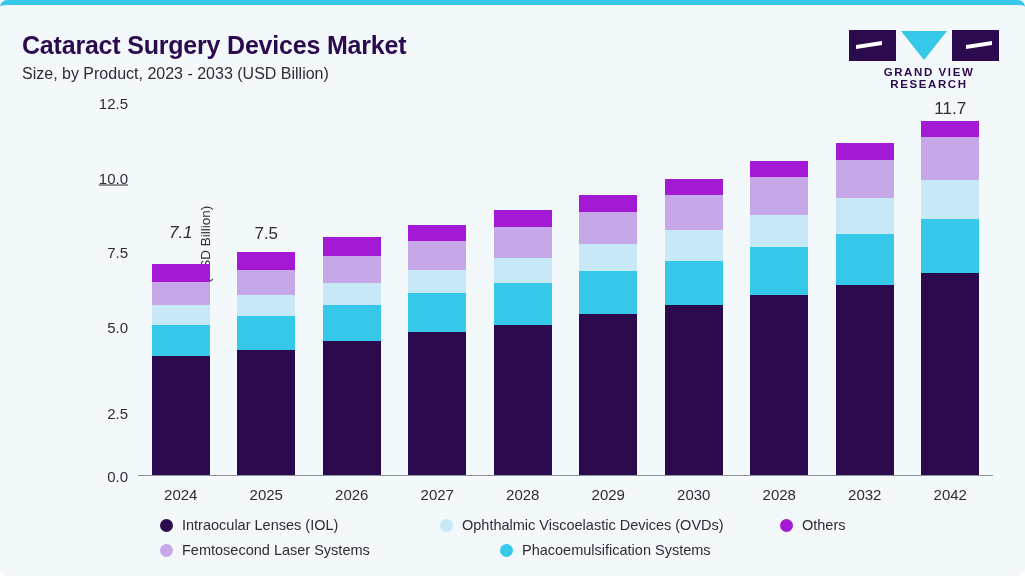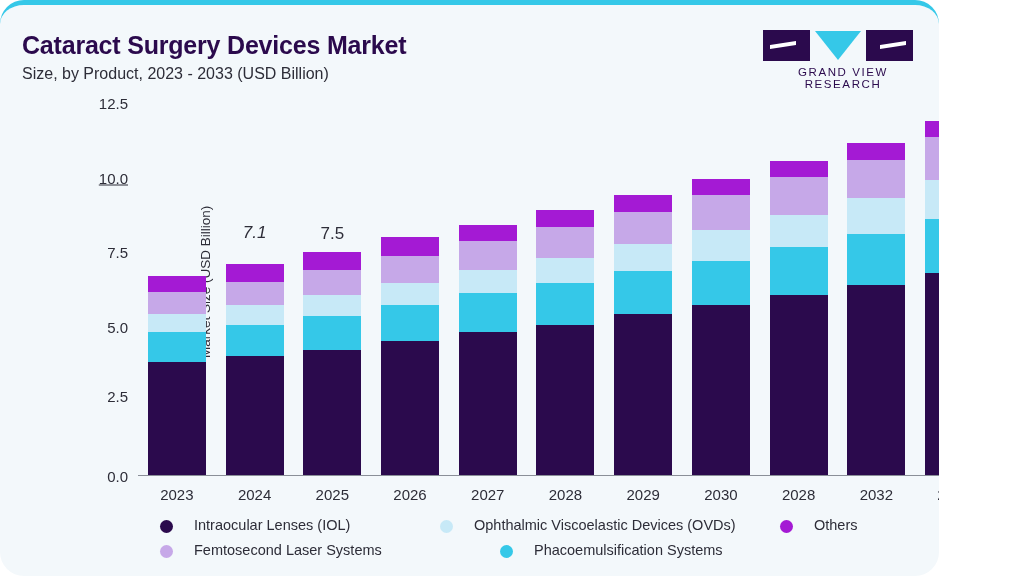--- a/index.html
+++ b/index.html
@@ -5,23 +5,23 @@
   * { box-sizing: border-box; }
   html, body { margin:0; padding:0; }
   body {
     width:1025px; height:576px;
     background:#ffffff;
     font-family:"Liberation Sans", sans-serif;
     overflow:hidden;
   }
   #frame {
     position:relative;
-    width:939px; height:576px;
+    width:1025px; height:576px;
     background:#f3f8fb;
-    border-radius:24px;
+    border-radius:7px;
     border-top:5px solid #35c8e8;
     overflow:hidden;
   }
   
   #title {
     position:absolute; left:22px; top:26px;
     font-size:25px; font-weight:bold; color:#2b0a4d;
     letter-spacing:-0.2px;
   }
   #subtitle {
@@ -38,21 +38,21 @@
   }
   #logo .blk.b3::after {
     content:""; position:absolute; right:7px; top:13px; width:26px; height:4px; background:#ffffff;
     transform:skewY(-9deg);
   }
   #logo .tri {
     width:0; height:0; border-left:23px solid transparent; border-right:23px solid transparent;
     border-top:29px solid #35c8e8;
   }
   #logo .lname {
-    margin-top:5px; font-size:11.5px; letter-spacing:1.6px; color:#2b0a4d; font-weight:normal;
+    margin-top:5px; font-size:11.5px; letter-spacing:1.6px; color:#2b0a4d; font-weight:bold;
     text-align:center; width:160px;
   }
   
   #plot {
     position:absolute;
     left:138px; top:98px;
     width:855px; height:373px;
   }
   #yaxis-title {
     position:absolute;
@@ -80,21 +80,21 @@
   }
   .xlabel {
     position:absolute; left:0; width:100%; text-align:center;
     font-size:15px; color:#2d2d38; bottom:-28px;
   }
   
   #legend {
     position:absolute; left:160px; top:512px; width:840px;
   }
   .lrow { display:flex; align-items:center; margin-bottom:9px; }
-  .litem { display:flex; align-items:flex-end;gap:12px; }
+  .litem { display:flex; align-items:center; }
   .ldot { width:13px; height:13px; border-radius:50%; margin-right:9px; flex:0 0 auto; }
   .ltext { font-size:14.5px; color:#2d2d38; white-space:nowrap; }
 </style>
 </head>
 <body>
 
 <div id="frame">
 
   <div id="title">Cataract Surgery Devices Market</div>
   <div id="subtitle">Size, by Product, 2023 - 2033 (USD Billion)</div>
@@ -105,36 +105,28 @@
       <div class="tri"></div>
       <div class="blk b3"></div>
     </div>
     <div class="lname">GRAND VIEW RESEARCH</div>
   </div>
 
   <div id="plot">
     <div id="yaxis-title">Market Size (USD Billion)</div>
     <div id="yticks">
         <div class="ytick" style="top: 373px;">0.0</div>
-        <div class="ytick" style="top: 293px;">2.5</div>
+        <div class="ytick" style="top: 310px;">2.5</div>
         <div class="ytick" style="top: 223.8px; margin-left: 44px;">5.0</div>
         <div class="ytick" style="top: 149.2px;">7.5</div>
         <div class="ytick" style="top: 74.6px; text-decoration: underline;">10.0</div>
         <div class="ytick" style="top: 0px;">12.5</div>
       </div>
     <div id="xaxis"></div>
     <div id="bars">
-        <div class="barwrap">
-          <div class="seg" title="Others 2023" style="height: 16.368px; background: rgb(164, 26, 212);"></div>
-          <div class="seg" title="Femtosecond Laser Systems 2023" style="height: 22.32px; background: rgb(198, 168, 232);"></div>
-          <div class="seg" title="Ophthalmic Viscoelastic Devices (OVDs) 2023" style="height: 17.856px; background: rgb(199, 233, 247);"></div>
-          <div class="seg" title="Phacoemulsification Systems 2023" style="height: 29.76px; background: rgb(53, 200, 232);"></div>
-          <div class="seg" title="Intraocular Lenses (IOL) 2023" style="height: 113.088px; background: rgb(43, 10, 77);"></div>
-          <div class="xlabel">2023</div>
-        </div>
         <div class="barwrap">
           <div class="seg" title="Others 2024" style="height: 17.856px; background: rgb(164, 26, 212);"></div>
           <div class="seg" title="Femtosecond Laser Systems 2024" style="height: 23.808px; background: rgb(198, 168, 232);"></div>
           <div class="seg" title="Ophthalmic Viscoelastic Devices (OVDs) 2024" style="height: 19.344px; background: rgb(199, 233, 247);"></div>
           <div class="seg" title="Phacoemulsification Systems 2024" style="height: 31.248px; background: rgb(53, 200, 232);"></div>
           <div class="seg" title="Intraocular Lenses (IOL) 2024" style="height: 119.04px; background: rgb(43, 10, 77);"></div>
           <div class="bartotal" style="top: 120px; font-style: italic;">7.1</div>
           <div class="xlabel">2024</div>
         </div>
         <div class="barwrap">

